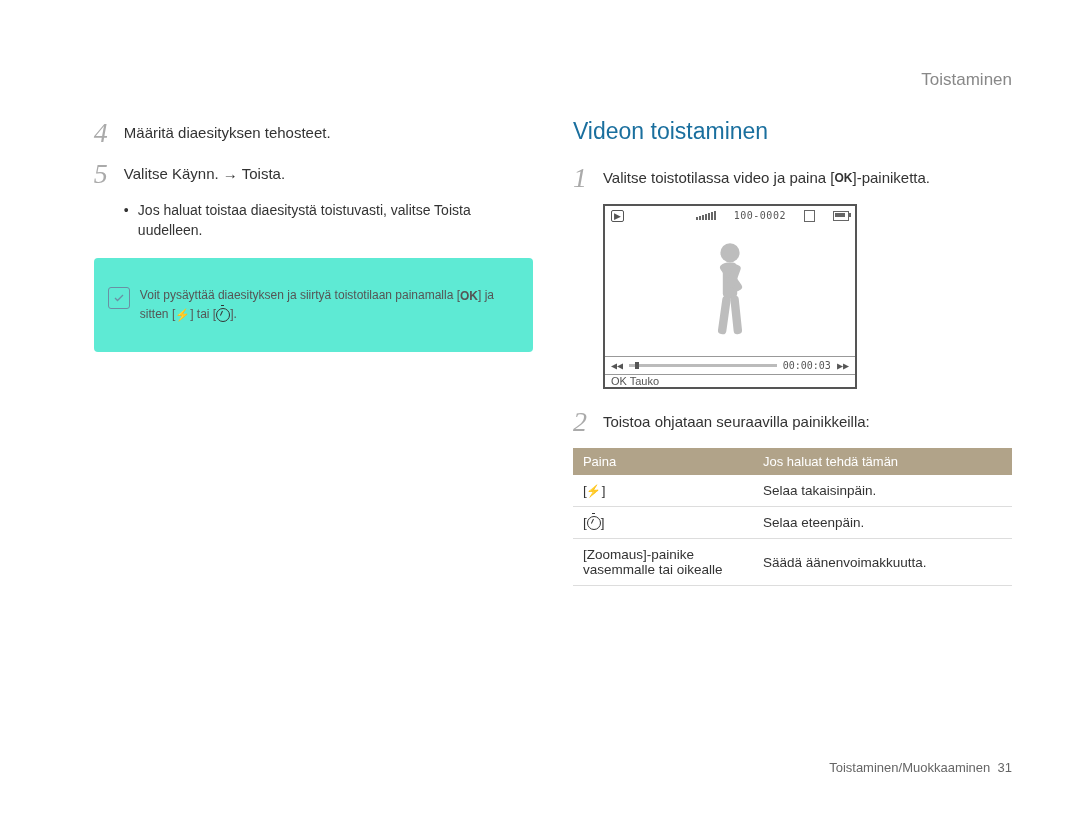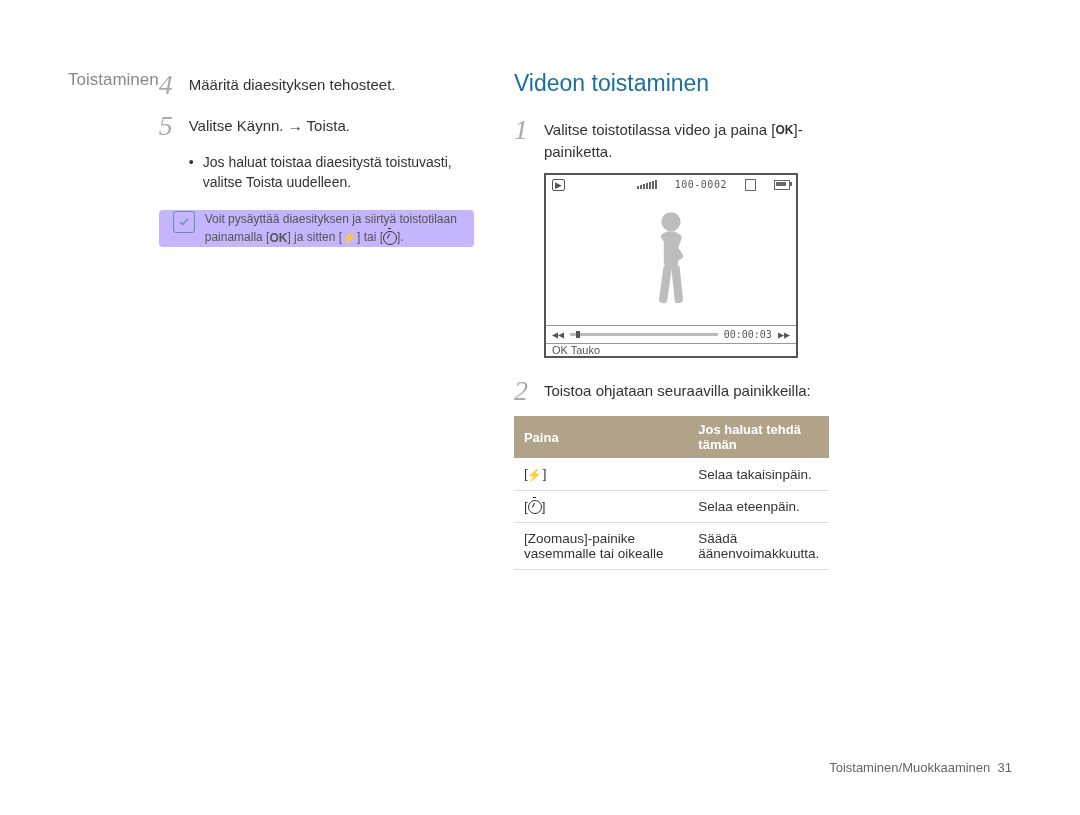--- a/index.html
+++ b/index.html
@@ -8,23 +8,24 @@
     background: #fff;
     color: #333;
     width: 1080px;
     height: 815px;
     position: relative;
     box-sizing: border-box;
   }
   .page {
     padding: 70px 68px 40px 68px;
     display: flex;
-    flex-direction: row;
+    flex-direction: column;
     height: 100%;
     box-sizing: border-box;
+    align-items: flex-end;
   }
   .breadcrumb {
     color: #888;
     font-size: 17px;
     font-weight: 300;
     margin-bottom: 28px;
   }
   .columns {
     display: flex;
     gap: 40px;
@@ -75,23 +76,23 @@
     top: 0;
   }
   .bold { font-weight: 400; }
   .ok-box {
     display: inline-block;
     font-weight: 700;
     font-size: 12px;
     vertical-align: middle;
   }
   .note-box {
-    background: #c4b5fd;
+    background: #5eead4;
     border-radius: 4px;
-    padding: 0 14px;
+    padding: 28px 14px;
     display: flex;
     align-items: flex-start;
     gap: 10px;
     margin-top: 18px;
     font-size: 12px;
     color: #555;
     line-height: 1.5;
   }
   .note-icon {
     width: 20px;
@@ -191,21 +192,21 @@
   .controls-table {
     width: 100%;
     border-collapse: collapse;
     font-size: 13.5px;
     margin-left: 0;
     margin-top: 4px;
   }
   .controls-table th {
     background: #b1a389;
     color: #fff;
-    font-weight: 700;
+    font-weight: 400;
     text-align: left;
     padding: 6px 10px;
     font-size: 13px;
   }
   .controls-table td {
     padding: 8px 10px;
     border-bottom: 1px solid #ddd;
     color: #333;
     vertical-align: middle;
   }

